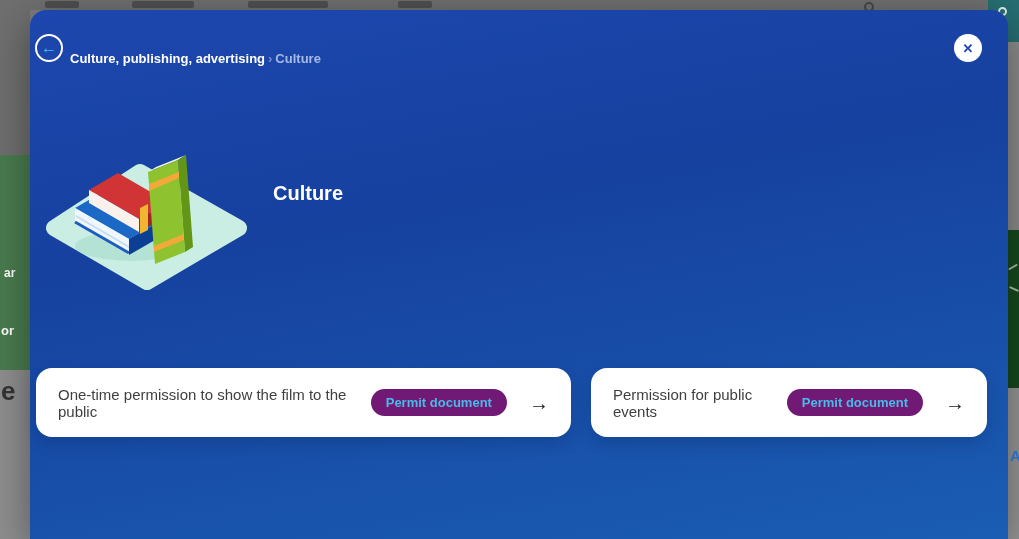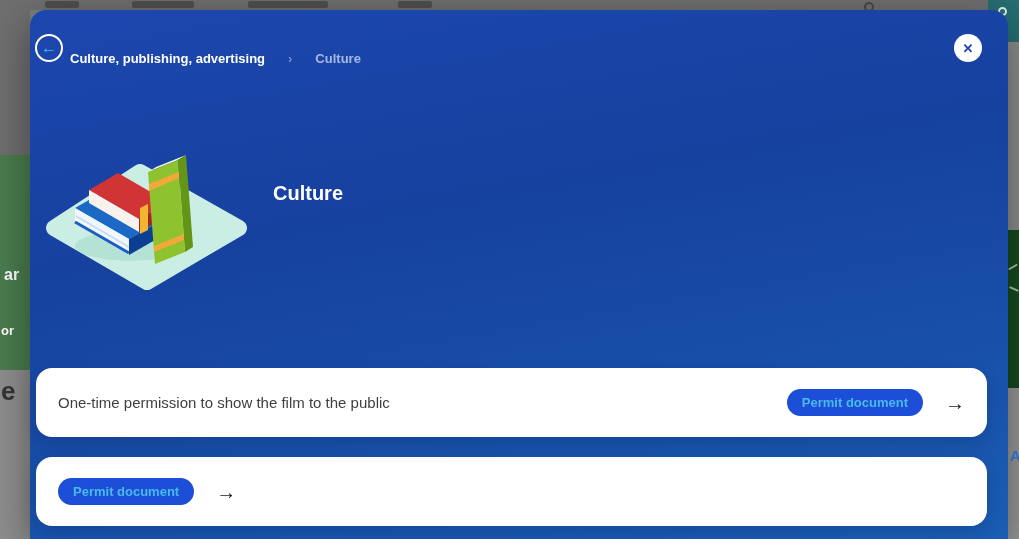--- a/index.html
+++ b/index.html
@@ -16,55 +16,55 @@
   .bg-teal-corner { position:absolute; left:988px; top:0; width:31px; height:42px; background:#266e72; }
   .bg-search-glass { position:absolute; left:998px; top:7px; width:9px; height:9px; border:2px solid #ddeee7; border-radius:50%; }
   .bg-search-handle { position:absolute; left:996px; top:16px; width:2px; height:6px; background:#ddeee7; transform:rotate(40deg); }
   .bg-left-gray-top { position:absolute; left:0; top:10px; width:30px; height:145px; background:#6f6f6f; }
   .bg-left-green { position:absolute; left:0; top:155px; width:30px; height:215px; background:#4a7c4f; }
   .bg-left-gray-bottom { position:absolute; left:0; top:370px; width:30px; height:169px; background:#8e8e8e; }
   .bg-right-gray-top { position:absolute; left:1008px; top:42px; width:11px; height:188px; background:#8c8c8c; }
   .bg-right-green { position:absolute; left:1008px; top:230px; width:11px; height:158px; background:#17491f; overflow:hidden; }
   .bg-right-gray-bottom { position:absolute; left:1008px; top:388px; width:11px; height:151px; background:#979797; }
   .frag { position:absolute; color:#fff; font-weight:700; }
-  .frag-ar { left:4px; top:266px; font-size:16px; }
+  .frag-ar { left:4px; top:266px; font-size:12px; }
   .frag-or { left:1px; top:323px; font-size:13px;text-align:right; }
   .frag-e  { left:1px; top:376px; font-size:26px; color:#333; }
   .frag-A  { left:1010px; top:447px; font-size:15px; color:#2e7fe0; }
   .squiggle { position:absolute; width:10px; height:2px; background:#cfe5d2; border-radius:2px; opacity:.8; }
 
   
   .modal { position:absolute; left:30px; top:10px; width:978px; height:529px;
            border-radius:16px 16px 0 0;
            background:linear-gradient(170deg,#1d47ae 0%,#16419f 38%,#1a5db2 100%);
            box-shadow:0 12px 42px rgba(0,0,0,.4); }
 
   .back-btn { position:absolute; left:5px; top:24px; width:28px; height:28px; border:2px solid #fff;
               border-radius:50%; display:flex; align-items:center; justify-content:center;
               color:#41c4f2; font-size:16px; font-weight:700; cursor:pointer; background:transparent; }
-  .breadcrumb { position:absolute; left:40px; top:41px; display:flex; align-items:center; gap:23px;
+  .breadcrumb { position:absolute; left:40px; top:41px; display:flex; align-items:center; gap:3px;
                 font-size:13px; line-height:15px; }
   .crumb-parent { color:#ffffff; font-weight:700; cursor:pointer; }
   .crumb-sep { color:#7a93cf; font-weight:700; }
   .crumb-current { color:#a6b9e4; font-weight:600; }
   .close-btn { position:absolute; right:26px; top:24px; width:28px; height:28px; background:#fff;
                border-radius:50%; display:flex; align-items:center; justify-content:center;
                color:#1c45ad; font-size:13px; font-weight:700; cursor:pointer; border:none; }
 
   .illustration { position:absolute; left:15px; top:140px; width:210px; height:150px; }
 
   .hero-text { position:absolute; left:243px; top:171px; width:660px; }
   .hero-title { font-size:20px; line-height:24px; font-weight:700; color:#ffffff; }
   .hero-desc { margin-top:16px; font-size:14.5px; line-height:17.5px; color:#c9d6f0; max-width:650px; }
 
-  .cards { position:absolute; left:6px; top:358px; width:951px; display:flex; flex-direction:column; gap:20px; }
+  .cards { position:absolute; left:6px; top:358px; width:951px; display:flex; flex-direction:row; gap:20px; }
   .card { background:#ffffff; border-radius:16px; height:69px; display:flex; align-items:center;
           padding:0 22px; box-shadow:0 6px 16px rgba(0,25,70,.20); cursor:pointer; }
   .card-title { flex:1; font-size:15px; color:#3f3f3f; }
-  .badge { background:#1d4ed8; color:#49bae9; font-weight:700; font-size:13px;
+  .badge { background:#701a75; color:#49bae9; font-weight:700; font-size:13px;
            padding:6px 15px; border-radius:15px; margin-right:22px; white-space:nowrap; }
   .arrow { font-size:20px; line-height:20px; color:#15161a; font-weight:400; }
 </style>
 </head>
 <body>
 
 <div class="stage">
 
   <div class="bg">
     <div class="bg-topbar">
@@ -139,19 +139,20 @@
       <div class="hero-title">Culture</div>
     </div>
 
     <div class="cards">
       <div class="card">
         <span class="card-title">One-time permission to show the film to the public</span>
         <span class="badge">Permit document</span>
         <span class="arrow">→</span>
       </div>
       <div class="card">
+        <span class="card-title">Permission for public events</span>
         <span class="badge">Permit document</span>
         <span class="arrow">→</span>
       </div>
     </div>
 
   </div>
 </div>
 
 </body></html>

